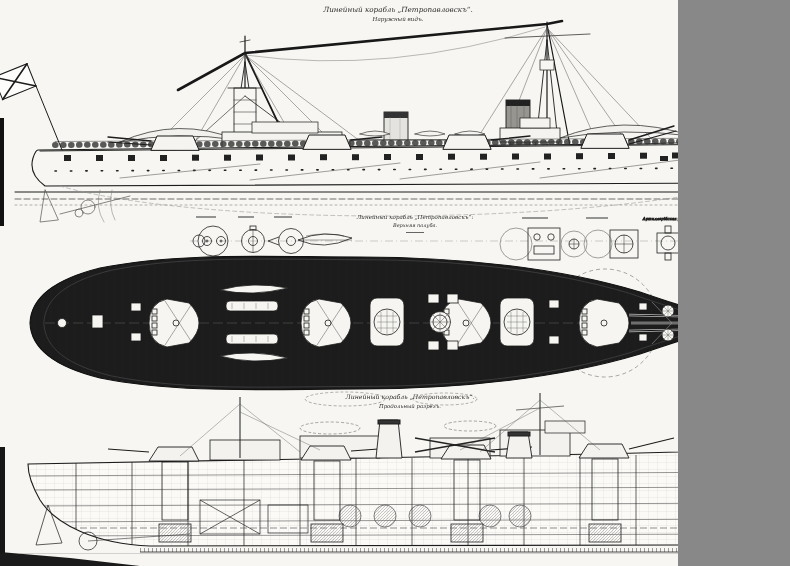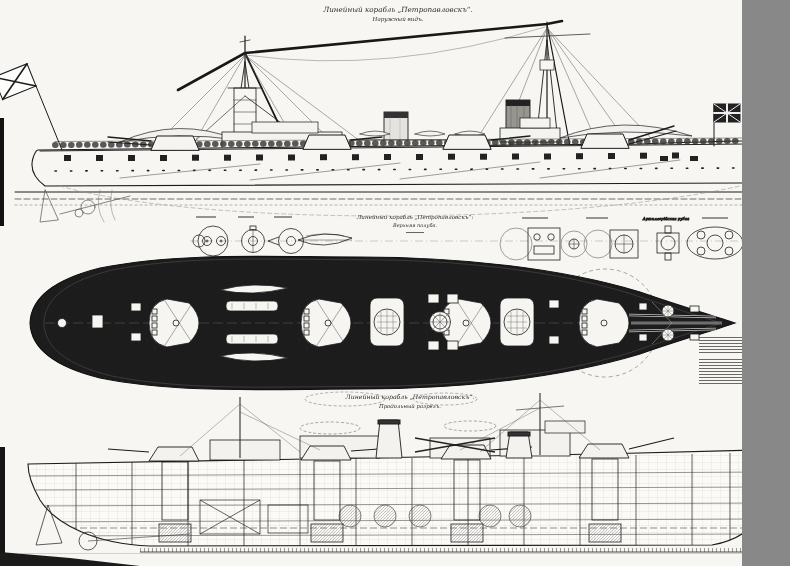--- a/index.html
+++ b/index.html
@@ -1,16 +1,16 @@
 <!DOCTYPE html>
 <html><head>
 <meta charset="utf-8">
 <style>
   html,body{margin:0;padding:0;background:#888;}
-  .page{position:relative;width:742px;height:566px;background:#f7f6f2;overflow:hidden;
+  .page{position:relative;width:678px;height:566px;background:#f7f6f2;overflow:hidden;
         font-family:"DejaVu Serif", serif;}
   svg{position:absolute;left:0;top:0;}
   .script{font-family:"DejaVu Serif", serif;font-style:italic;fill:#2a2a2a;}
   .tiny{font-family:"DejaVu Serif", serif;font-style:italic;fill:#333;}
   
   .legend-lines{position:absolute;background:repeating-linear-gradient(
       to bottom,#3a3a3a 0,#3a3a3a 0.9px,transparent 0.9px,transparent 3.1px);opacity:.75;}
 </style>
 </head>
 <body>

